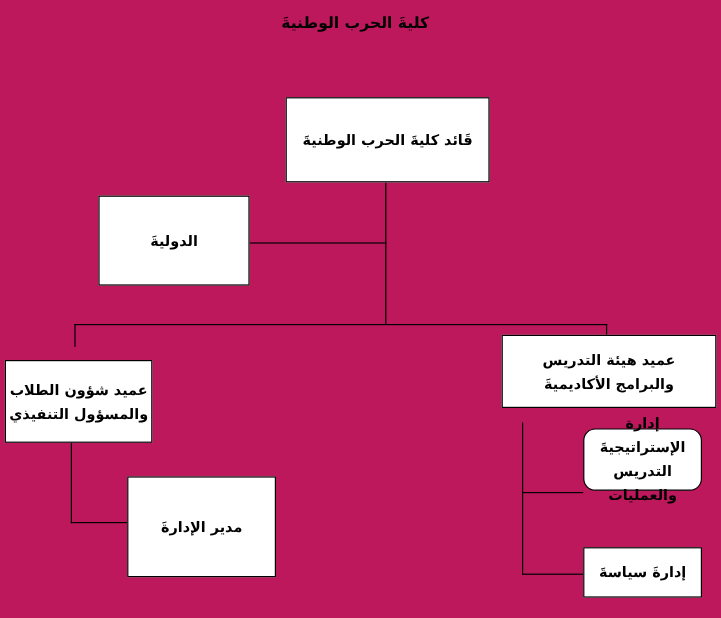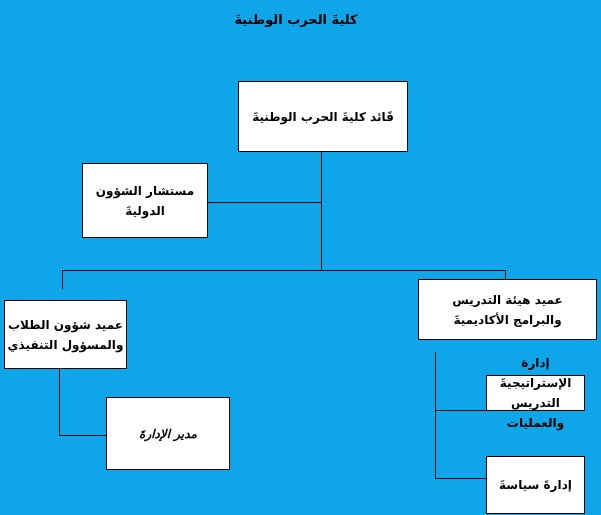--- a/index.html
+++ b/index.html
@@ -1,21 +1,21 @@
 <!DOCTYPE html>
 <html><head>
 <meta charset="utf-8">
 <style>
   * { margin: 0; padding: 0; box-sizing: border-box; }
   html, body { background: #ffffff; }
   .canvas {
     position: relative;
     width: 601px;
     height: 515px;
-    background: #0ea5e9;
+    background: #be185d;
     font-family: "DejaVu Sans", sans-serif;
     color: #000000;
     overflow: hidden;
   }
   .chart-title {
     position: absolute;
     top: 12px;
     left: 0;
     width: 592px;
     text-align: center;
@@ -39,23 +39,23 @@
   }
   .line {
     position: absolute;
     background: #000000;
   }
   
   .node-commander      { left: 238px; top:  81px; width: 170px; height: 71px; }
   .node-advisor        { left:  82px; top: 163px; width: 126px; height: 75px; }
   .node-student-dean   { left:   4px; top: 300px; width: 123px; height: 69px; }
   .node-faculty-dean   { left: 418px; top: 279px; width: 179px; height: 61px; }
-  .node-admin-director { left: 106px; top: 397px; width: 124px; height: 73px; font-style: italic; }
-  .node-strategy-dept  { left: 486px; top: 375px; width:  99px; height: 36px; }
-  .node-security-dept  { left: 486px; top: 456px; width:  99px; height: 58px; }
+  .node-admin-director { left: 106px; top: 397px; width: 124px; height: 84px; }
+  .node-strategy-dept  { left: 486px; top: 357px; width:  99px; height: 52px; border-radius: 10px; }
+  .node-security-dept  { left: 486px; top: 456px; width:  99px; height: 42px; }
   
   .l-commander-drop { left: 321px; top: 152px; width: 1px;   height: 118px; }
   .l-advisor-link   { left: 208px; top: 202px; width: 114px; height: 1px;   }
   .l-span           { left:  62px; top: 270px; width: 444px; height: 1px;   }
   .l-left-drop      { left:  62px; top: 270px; width: 1px;   height: 19px;  }
   .l-right-drop     { left: 505px; top: 270px; width: 1px;   height: 21px;  }
   .l-student-child  { left:  59px; top: 358px; width: 1px;   height: 78px;  }
   .l-admin-link     { left:  59px; top: 435px; width: 48px;  height: 1px;   }
   .l-faculty-child  { left: 435px; top: 352px; width: 1px;   height: 127px; }
   .l-strategy-link  { left: 435px; top: 410px; width: 51px;  height: 1px;   }
@@ -77,21 +77,20 @@
   <div class="line l-admin-link"></div>
   <div class="line l-faculty-child"></div>
   <div class="line l-strategy-link"></div>
   <div class="line l-security-link"></div>
 
   <div class="box node-commander">
     <div>قَائد كليةَ الحرب الوطنيةَ</div>
   </div>
 
   <div class="box node-advisor">
-    <div>مستشار الشؤون</div>
     <div>الدوليةَ</div>
   </div>
 
   <div class="box node-student-dean">
     <div>عميد شؤون الطلاب</div>
     <div>والمسؤول التنفيذي</div>
   </div>
 
   <div class="box node-faculty-dean">
     <div>عميد هيئة التدريس</div>

